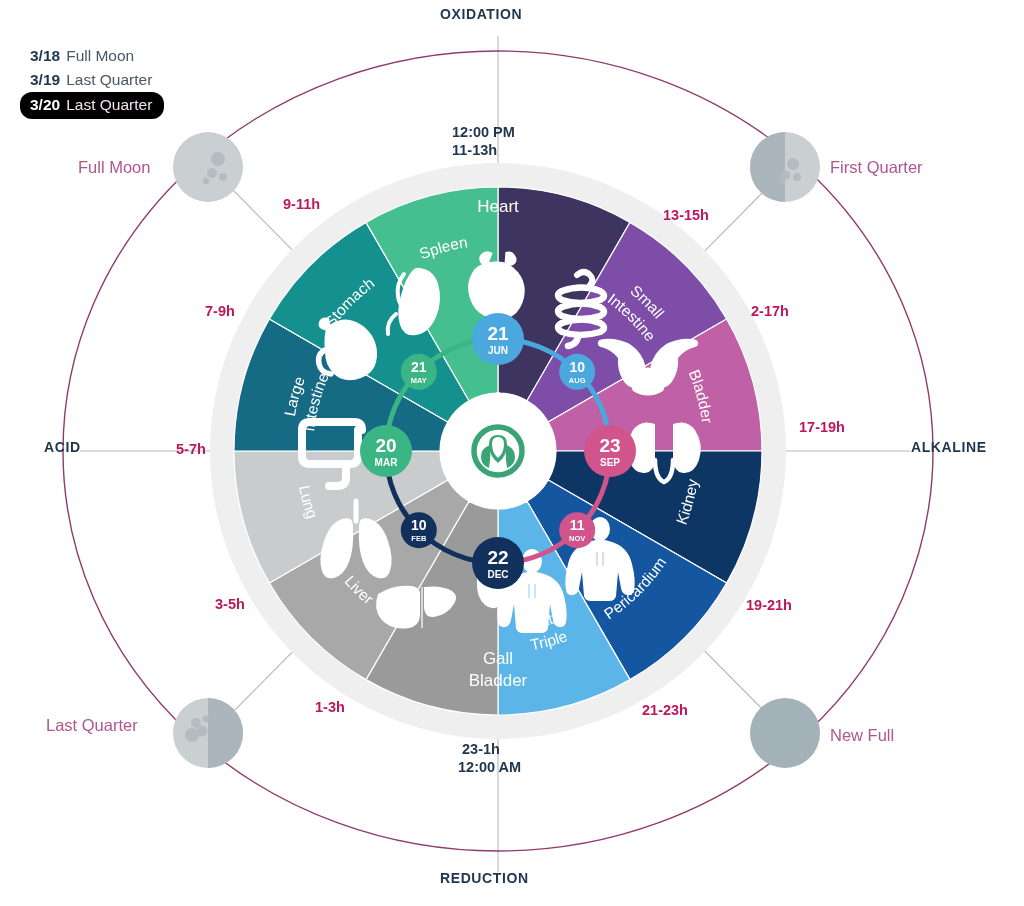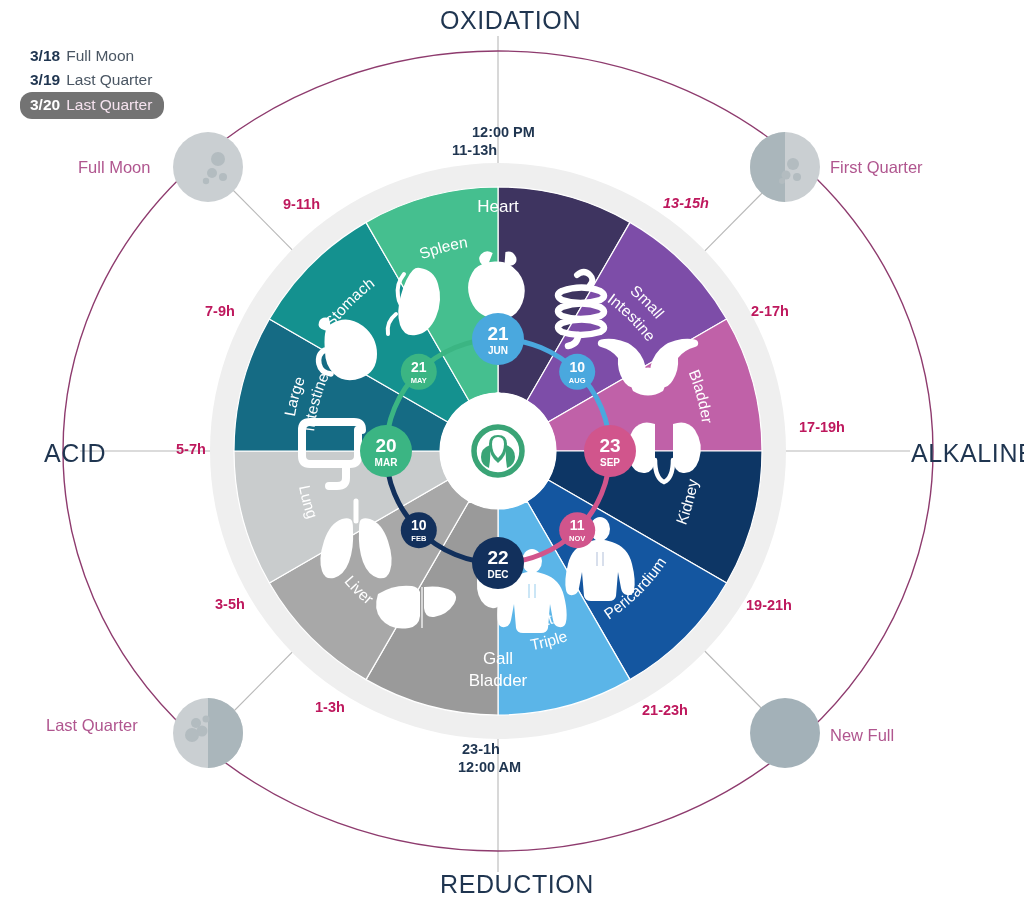--- a/index.html
+++ b/index.html
@@ -13,29 +13,29 @@
 
   
   .legend{position:absolute;left:26px;top:44px;}
   .legend-row{
     display:flex;align-items:baseline;gap:6px;
     font-size:15.5px;line-height:22px;color:#4a5663;
     padding:1px 4px;
   }
   .legend-row .d{font-weight:bold;color:#1f3550;}
   .legend-row.hl{
-    background:#737373;border-radius:12px;padding:2px 12px 3px 10px;
+    background:#000000;border-radius:12px;padding:2px 12px 3px 10px;
     margin-left:-6px;display:inline-flex;
   }
   .legend-row.hl .d{color:#ffffff;}
   .legend-row.hl .t{color:#f6e3ef;}
 
   
   .axis-cap{
-    position:absolute;color:#1f3550;font-size:25px;font-weight:normal;
+    position:absolute;color:#1f3550;font-size:14px;font-weight:bold;
     letter-spacing:.6px;white-space:nowrap;
   }
   #cap-oxidation{left:440px;top:6px;}
   #cap-reduction{left:440px;top:870px;}
   #cap-acid{left:44px;top:439px;}
   #cap-alkaline{left:911px;top:439px;}
 
   
   .moon-label{
     position:absolute;color:#b0568f;font-size:16.5px;white-space:nowrap;
@@ -45,33 +45,33 @@
   #ml-last{left:46px;top:716px;}
   #ml-new{left:830px;top:726px;}
 
   
   .hour{
     position:absolute;color:#be185d;font-size:14.5px;font-weight:bold;
     white-space:nowrap;
   }
   .hour.c{color:#1f3550;text-align:center;}
   #h-1113{left:452px;top:142px;}
-  #h-12pm{left:452px;top:124px;margin-left:20px;}
+  #h-12pm{left:452px;top:124px;}
   #h-911{left:283px;top:196px;}
   #h-79{left:205px;top:303px;text-align:center;}
   #h-57{left:176px;top:441px;}
   #h-35{left:215px;top:596px;}
   #h-13{left:315px;top:699px;}
   #h-231{left:462px;top:741px;}
   #h-12am{left:458px;top:759px;}
   #h-2123{left:642px;top:702px;}
   #h-1921{left:746px;top:597px;}
   #h-1719{left:787px;top:419px;margin-left:12px;}
   #h-1517{left:751px;top:303px;}
-  #h-1315{left:663px;top:195px;font-style:italic;}
+  #h-1315{left:663px;top:207px;}
 
   
   .seg-txt{fill:#ffffff;font-size:15.5px;font-family:"Liberation Sans",sans-serif;}
   .seg-txt.big{font-size:17px;}
   .date-num{fill:#ffffff;font-weight:bold;font-family:"Liberation Sans",sans-serif;}
   .date-mon{fill:#ffffff;font-weight:bold;font-family:"Liberation Sans",sans-serif;}
 </style>
 </head>
 <body>
 

